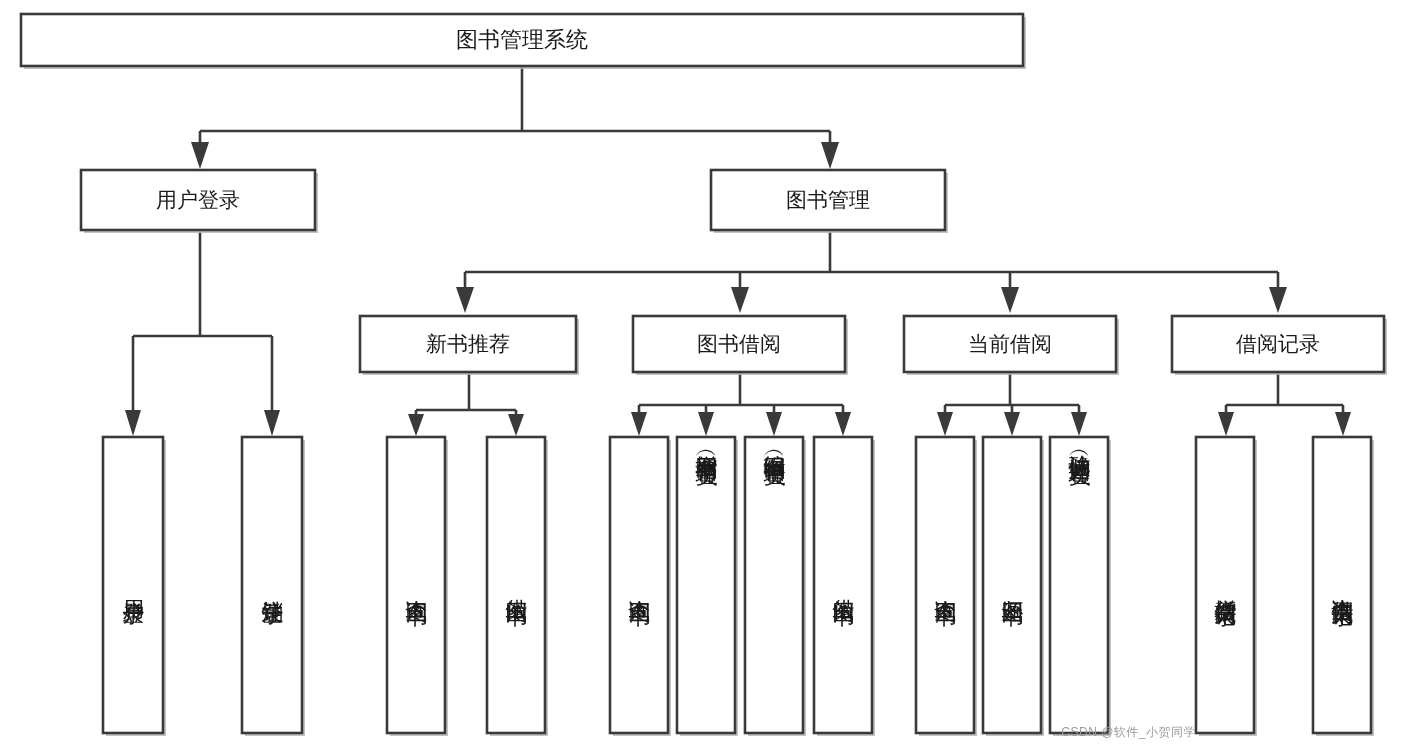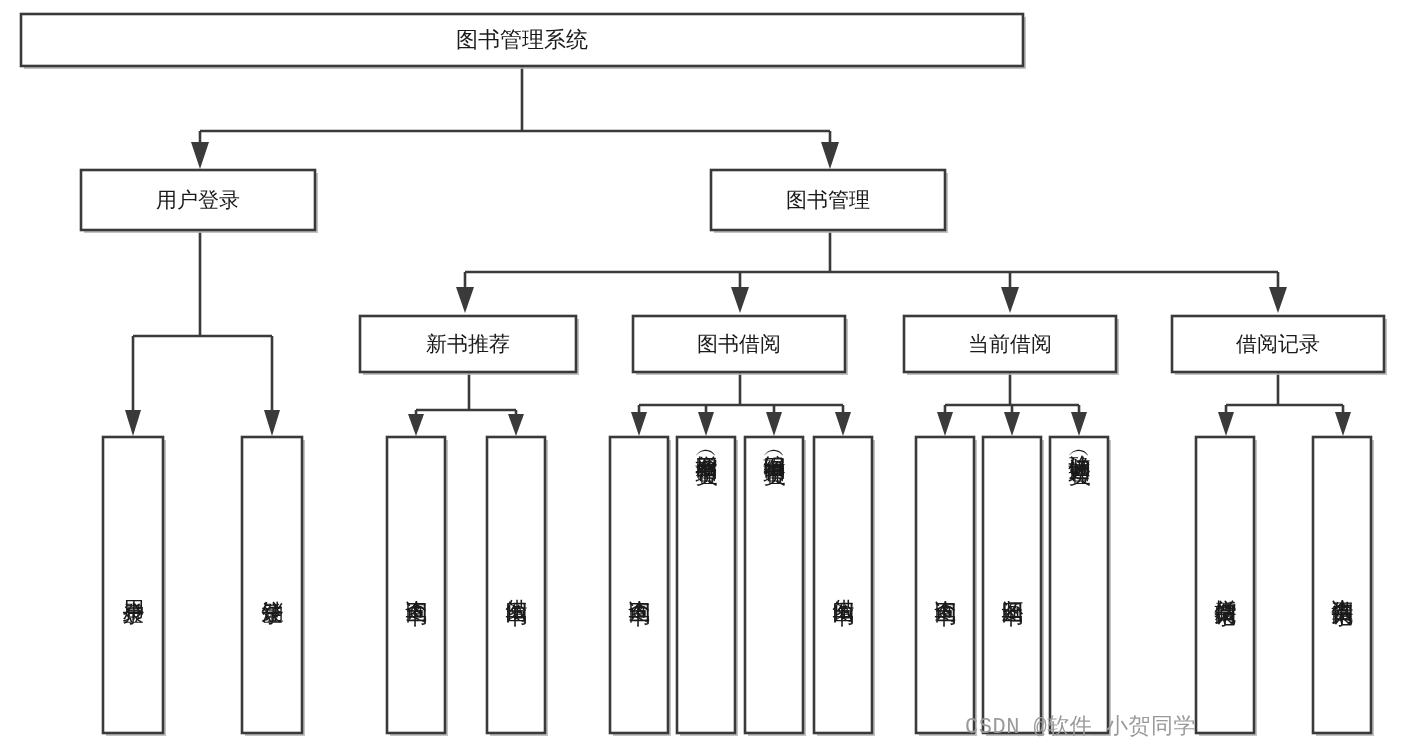--- a/index.html
+++ b/index.html
@@ -74,22 +74,22 @@
     font-size: 22px;
     line-height: 1.04;
     letter-spacing: 1.5px;
     color: #1a1a1a;
     white-space: nowrap;
   }
   .watermark {
     position: absolute;
     right: 8px;
     bottom: 6px;
-    font-family: Liberation Mono, monospace;
-    font-size: 22px;
+    font-family: Liberation Sans, sans-serif;
+    font-size: 12px;
     color: #9a9a9a;
     letter-spacing: 0.5px;
     white-space: nowrap;
   }
 </style>
 </head>
 <body>
 
 <div id="diagram-root">
 

